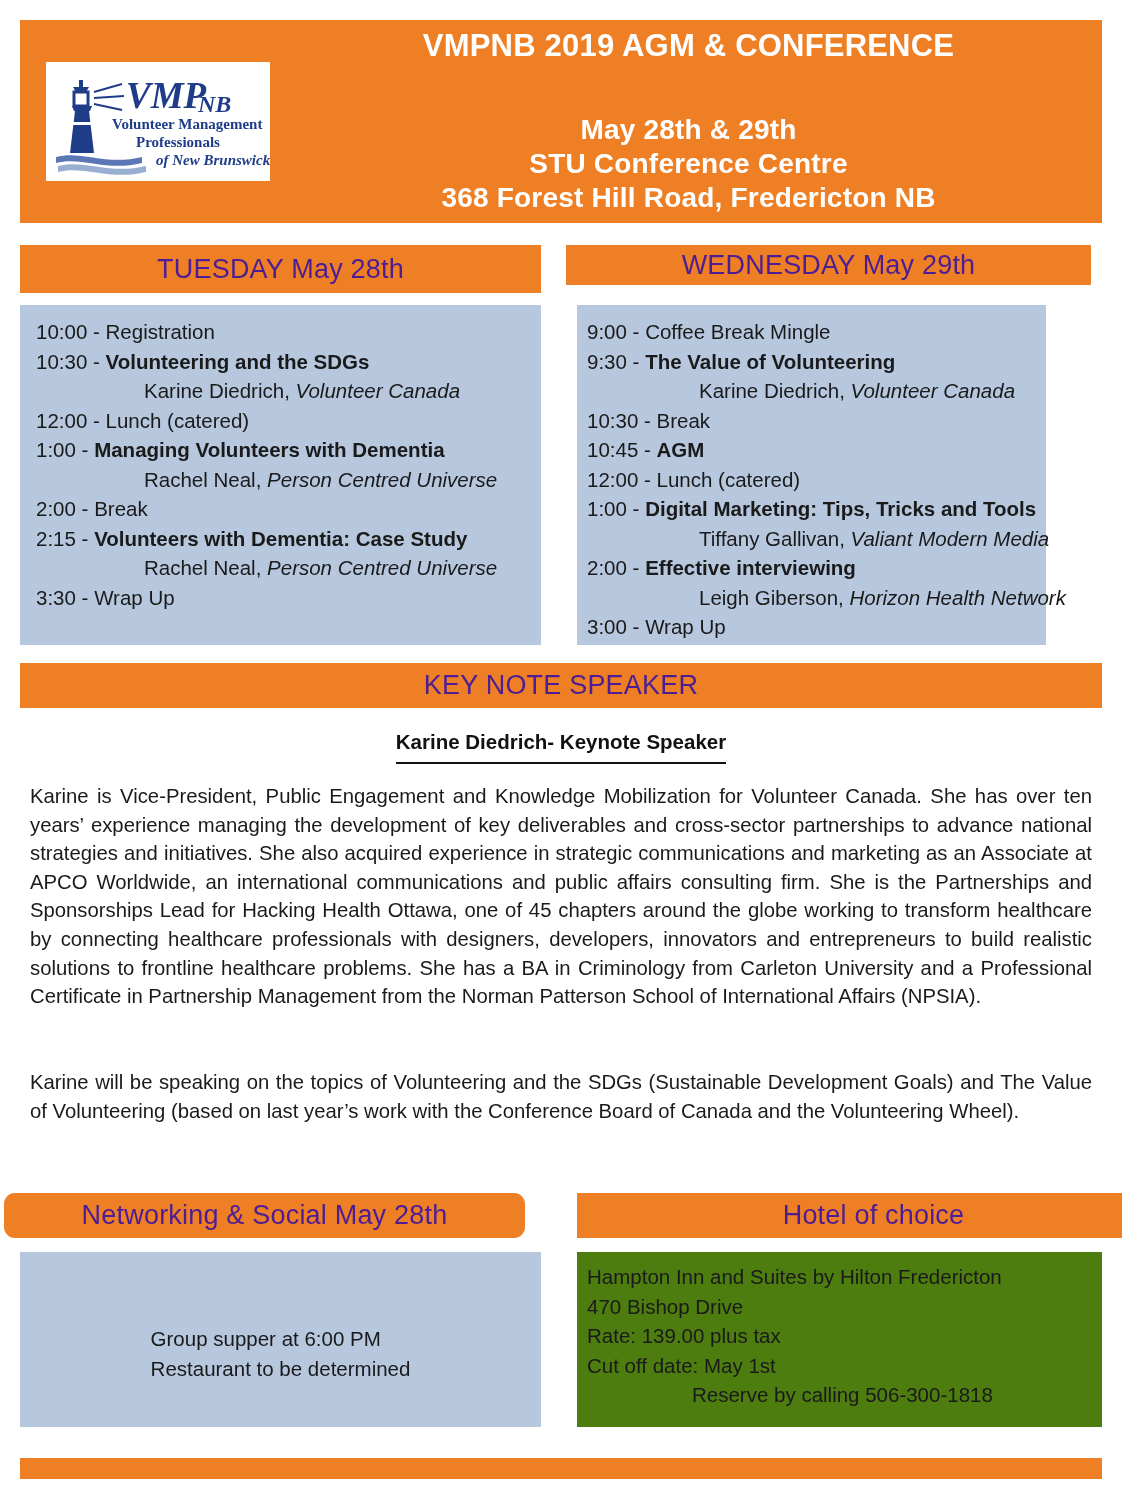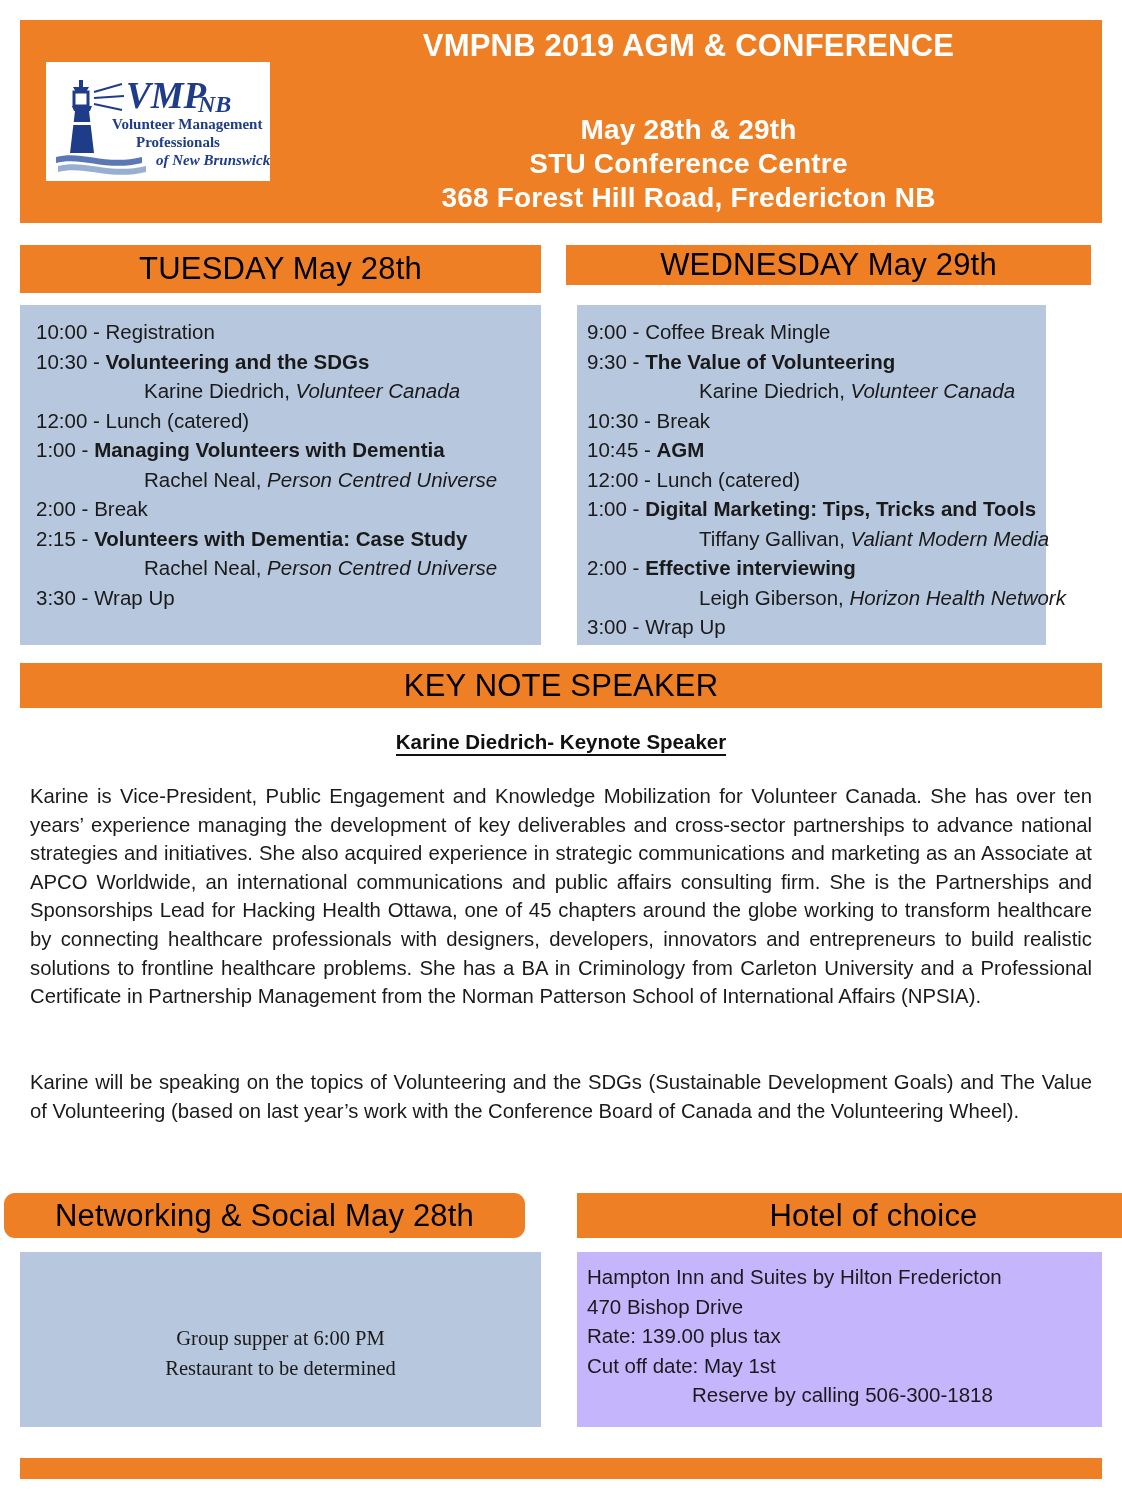--- a/index.html
+++ b/index.html
@@ -57,22 +57,22 @@
     letter-spacing: .2px;
   }
   .ht-1 { font-size: 31px; }
   .ht-2 { font-size: 28px; margin-top: 48px; }
   .ht-3 { font-size: 28px; }
   .ht-4 { font-size: 28px; }
 
   
   .banner {
     background: #ef7f24;
-    color: #000000;
-    font-size: 31px;
+    color: #4c1d95;
+    font-size: 27px;
     text-align: center;
     display: flex;
     align-items: center;
     justify-content: center;
     letter-spacing: .2px;
     box-sizing: border-box;
   }
 
   
   .sched-head-left {
@@ -126,21 +126,21 @@
     position: absolute;
     left: 0; top: 730px;
     width: 1122px;
     text-align: center;
     font-size: 20.5px;
     font-weight: bold;
     color: #111;
   }
   .keynote-name span {
     border-bottom: 2px solid #111;
-    padding-bottom: 1px;
+    padding-bottom: 9px;
   }
 
   .bio {
     position: absolute;
     left: 30px;
     width: 1062px;
     font-size: 20.3px;
     line-height: 28.6px;
     text-align: justify;
     color: #1a1a1a;
@@ -162,32 +162,30 @@
   .net-body {
     position: absolute;
     left: 20px; top: 1252px;
     width: 521px; height: 175px;
     background: #b6c7de;
     display: flex;
     align-items: center;
     justify-content: center;
   }
   .net-body-inner {
-    text-align: center;
     font-size: 20.5px;
     line-height: 29.5px;
     color: #1a1a1a;
     margin-top: 28px;
-    font-family: Liberation Serif, serif;
   }
   .hotel-body {
     position: absolute;
     left: 577px; top: 1252px;
     width: 525px; height: 175px;
-    background: #c4b5fd;
+    background: #4d7c0f;
     padding: 10px 8px 10px 10px;
     box-sizing: border-box;
   }
   .hotel-line {
     font-size: 20.5px;
     line-height: 29.5px;
     color: #1a1a1a;
     white-space: nowrap;
   }
   .hotel-line.indent { padding-left: 105px; }

